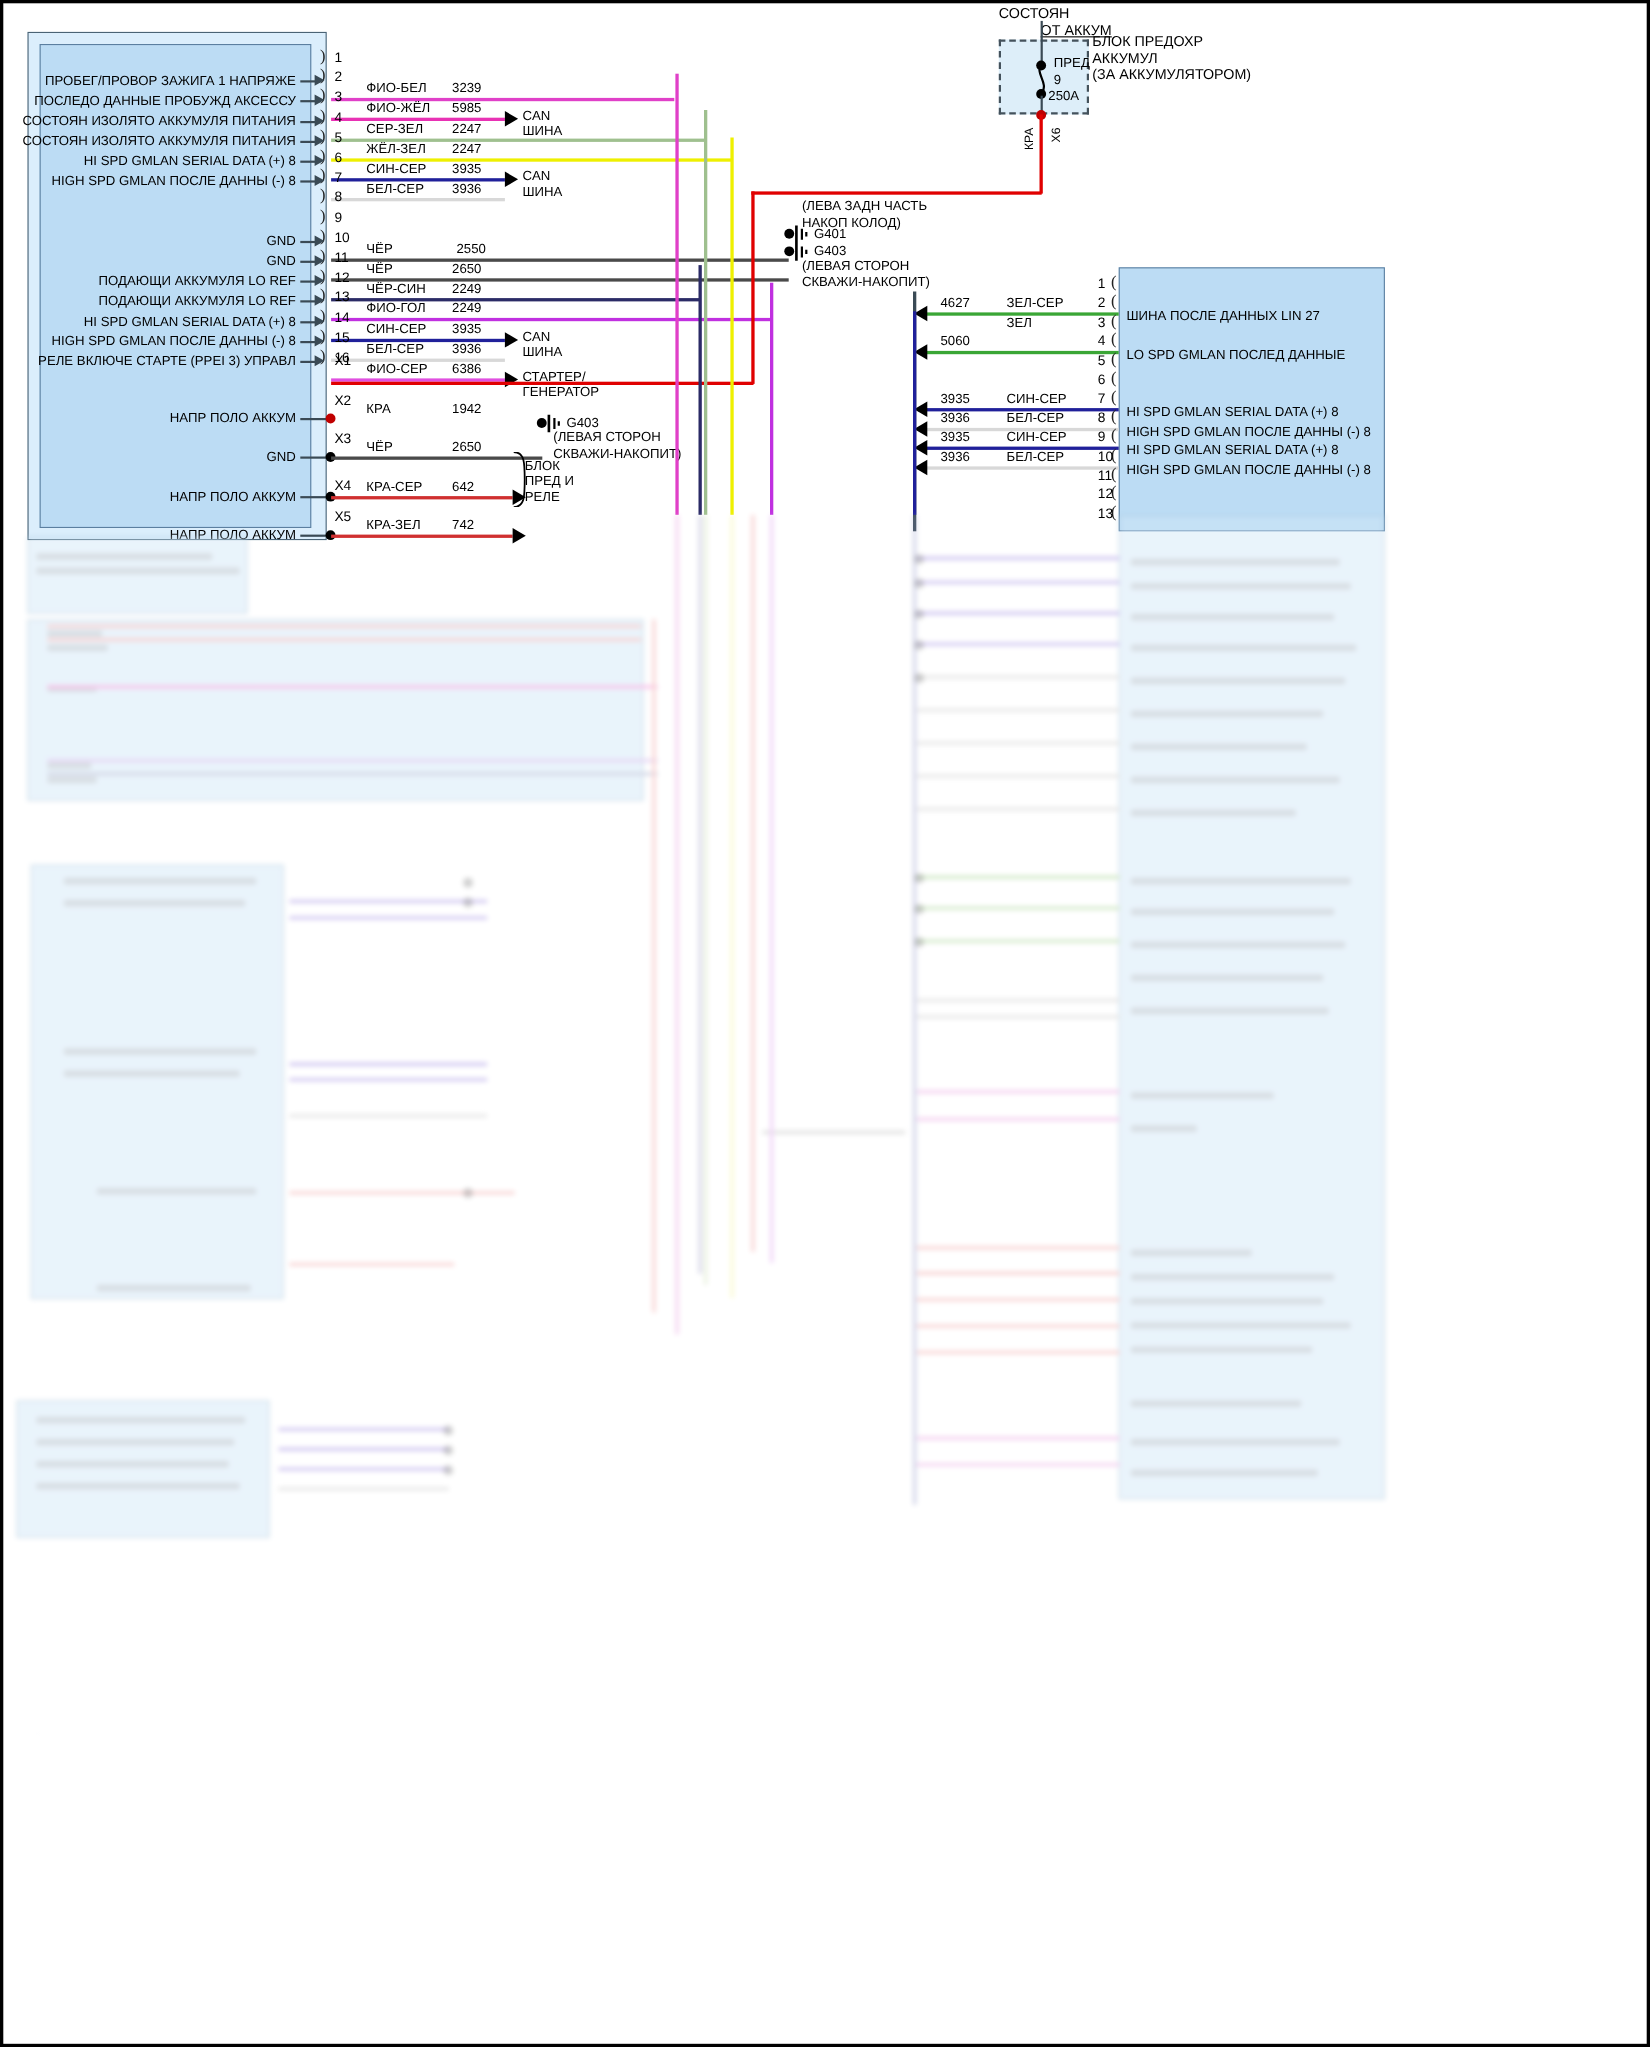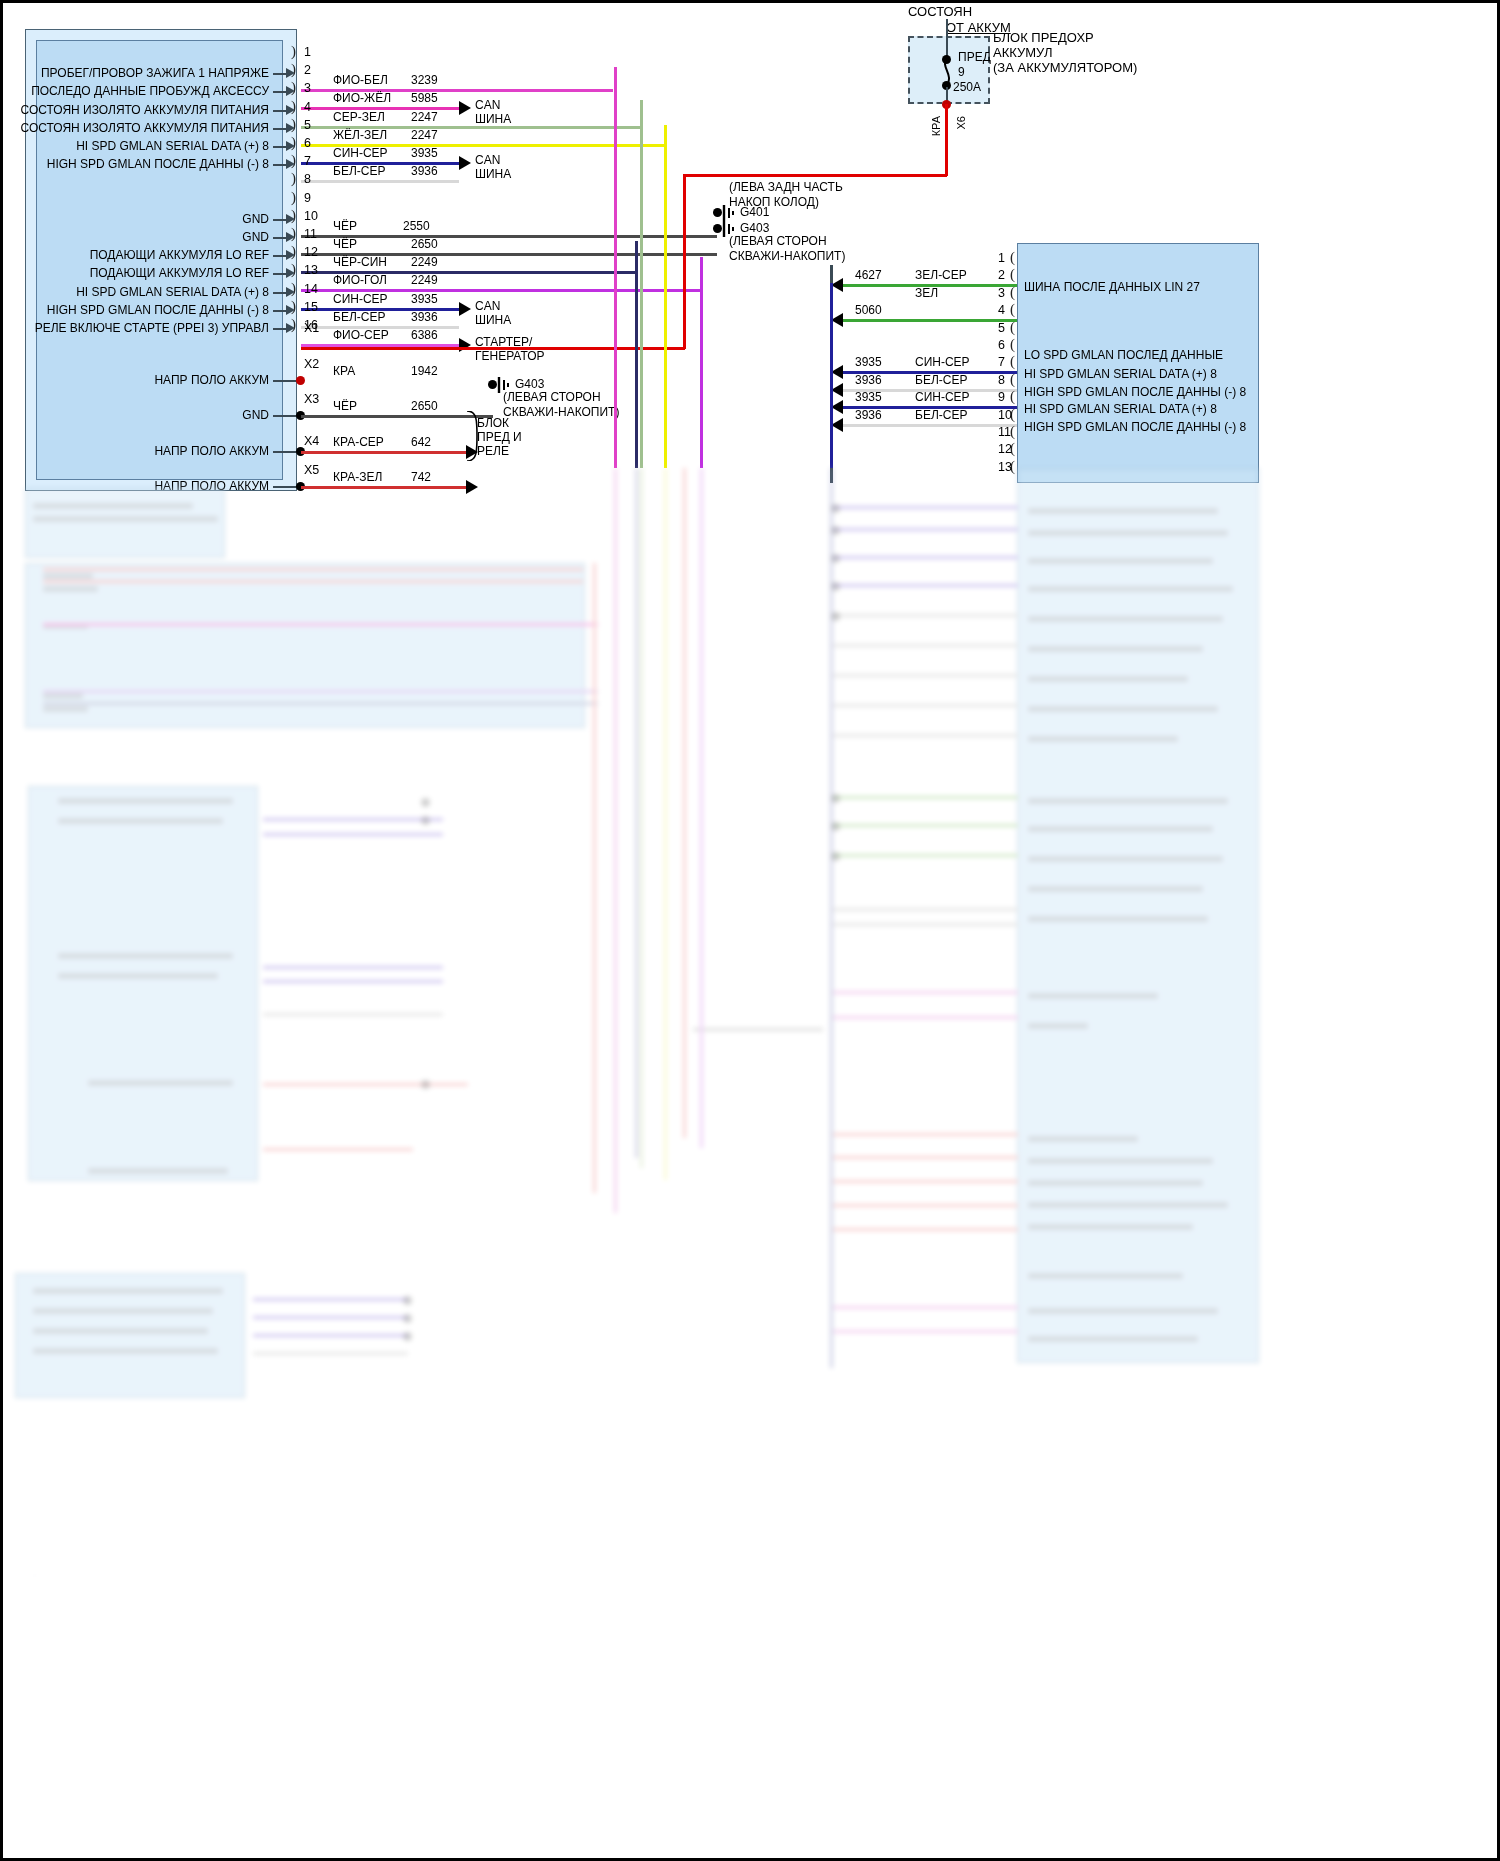--- a/index.html
+++ b/index.html
@@ -150,21 +150,21 @@
       <div class="pinb" style="left:288px;top:167.39999999999998px;">)</div>
       <div class="pinnum" style="left:301px;top:169.39999999999998px;">8</div>
       <div class="pinb" style="left:288px;top:185.6px;">)</div>
       <div class="pinnum" style="left:301px;top:187.6px;">9</div>
       <div class="pinb" style="left:288px;top:203.79999999999998px;">)</div>
       <div class="pinnum" style="left:301px;top:205.79999999999998px;">10</div>
       <div class="txt sm r" style="left:0px;top:209.79999999999998px;width:266px;">GND</div>
       <div class="hline" style="left:270px;top:215.79999999999998px;width:18px;"></div>
       <div class="arrow-sm" style="left:283px;top:210.79999999999998px;"></div>
       <div class="txt sm" style="left:330px;top:216.79999999999998px;">ЧЁР</div>
-      <div class="txt sm" style="left:400px;top:216.79999999999998px;">2550</div>
+      <div class="txt sm" style="left:412px;top:216.79999999999998px;">2550</div>
       <div class="wire" style="left:298px;top:231.79999999999998px;width:416px;background:#4a4a4a;"></div>
       <div class="pinb" style="left:288px;top:222px;">)</div>
       <div class="pinnum" style="left:301px;top:224px;">11</div>
       <div class="txt sm r" style="left:0px;top:228px;width:266px;">GND</div>
       <div class="hline" style="left:270px;top:234px;width:18px;"></div>
       <div class="arrow-sm" style="left:283px;top:229px;"></div>
       <div class="txt sm" style="left:330px;top:235px;">ЧЁР</div>
       <div class="txt sm" style="left:408px;top:235px;">2650</div>
       <div class="wire" style="left:298px;top:250px;width:416px;background:#4a4a4a;"></div>
       <div class="pinb" style="left:288px;top:240.2px;">)</div>
@@ -326,21 +326,21 @@
       <div class="arrow-l" style="left:828px;top:275.4px;"></div>
       <div class="txt sm" style="left:1021px;top:278.4px;">ШИНА ПОСЛЕ ДАННЫХ LIN 27</div>
       <div class="pinb" style="left:1007px;top:280.8px;">(</div>
       <div class="pinnum" style="left:995px;top:282.8px;">3</div>
       <div class="pinb" style="left:1007px;top:298.2px;">(</div>
       <div class="pinnum" style="left:995px;top:300.2px;">4</div>
       <div class="txt sm" style="left:852px;top:301.2px;">5060</div>
       <div class="txt sm" style="left:912px;top:284px;">ЗЕЛ</div>
       <div class="wire" style="left:832px;top:316.2px;width:182px;background:#3aa635;"></div>
       <div class="arrow-l" style="left:828px;top:310.2px;"></div>
-      <div class="txt sm" style="left:1021px;top:313.2px;margin-top:33px;">LO SPD GMLAN ПОСЛЕД ДАННЫЕ</div>
+      <div class="txt sm" style="left:1021px;top:313.2px;">LO SPD GMLAN ПОСЛЕД ДАННЫЕ</div>
       <div class="pinb" style="left:1007px;top:315.6px;">(</div>
       <div class="pinnum" style="left:995px;top:317.6px;">5</div>
       <div class="pinb" style="left:1007px;top:333px;">(</div>
       <div class="pinnum" style="left:995px;top:335px;">6</div>
       <div class="pinb" style="left:1007px;top:350.4px;">(</div>
       <div class="pinnum" style="left:995px;top:352.4px;">7</div>
       <div class="txt sm" style="left:852px;top:353.4px;">3935</div>
       <div class="txt sm" style="left:912px;top:353.4px;">СИН-СЕР</div>
       <div class="wire" style="left:832px;top:368.4px;width:182px;background:#20209a;"></div>
       <div class="arrow-l" style="left:828px;top:362.4px;"></div>

